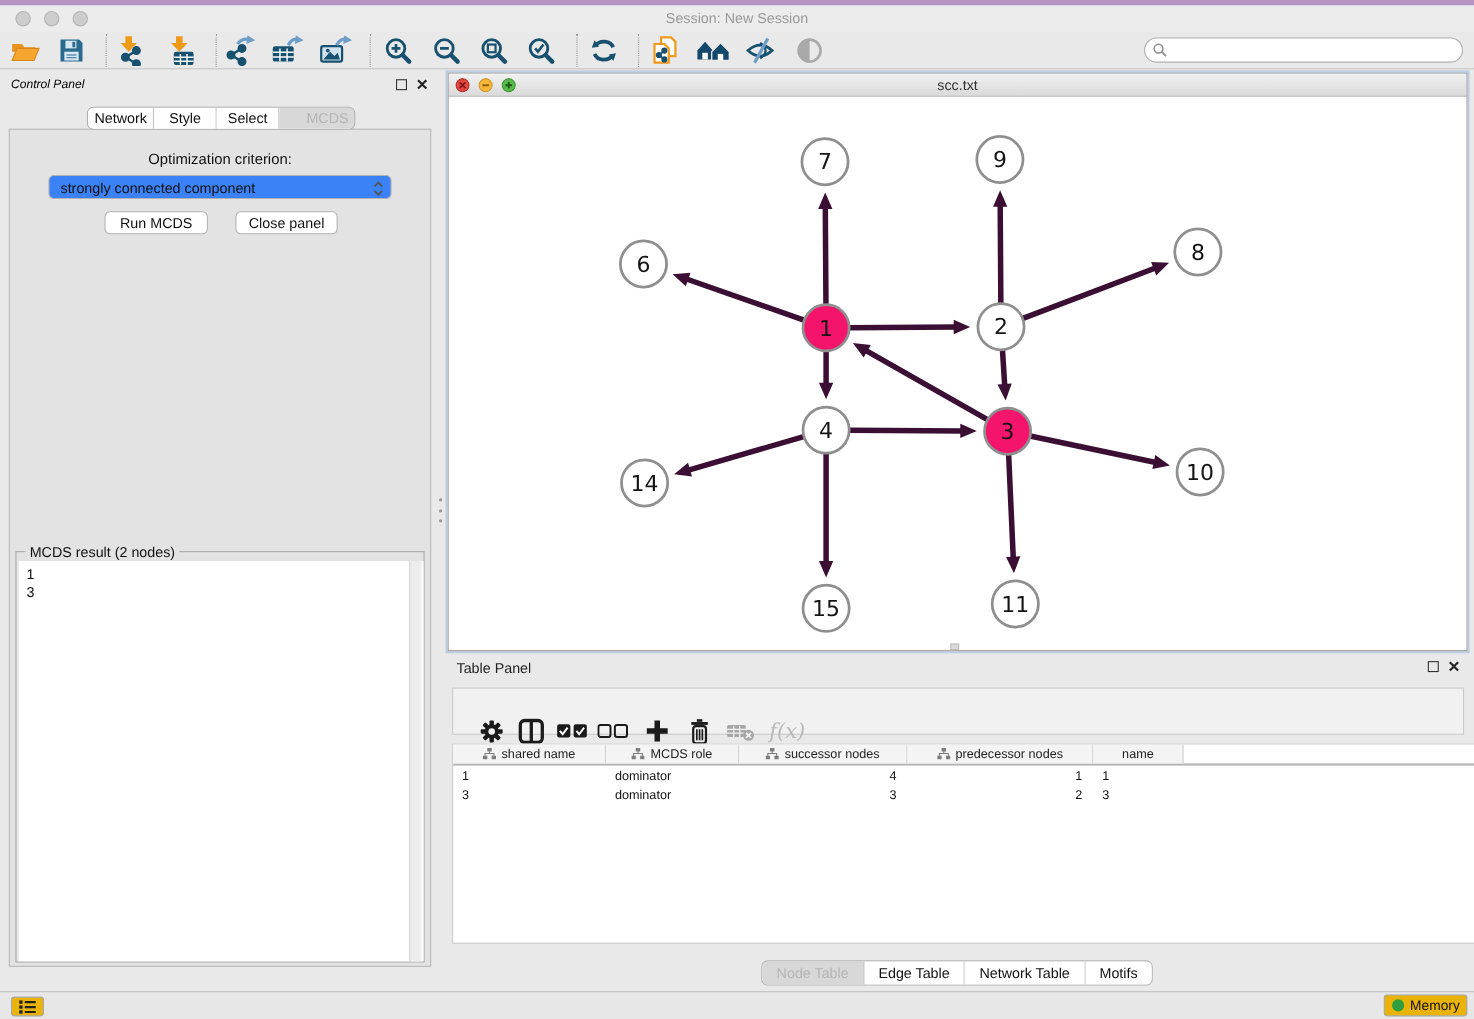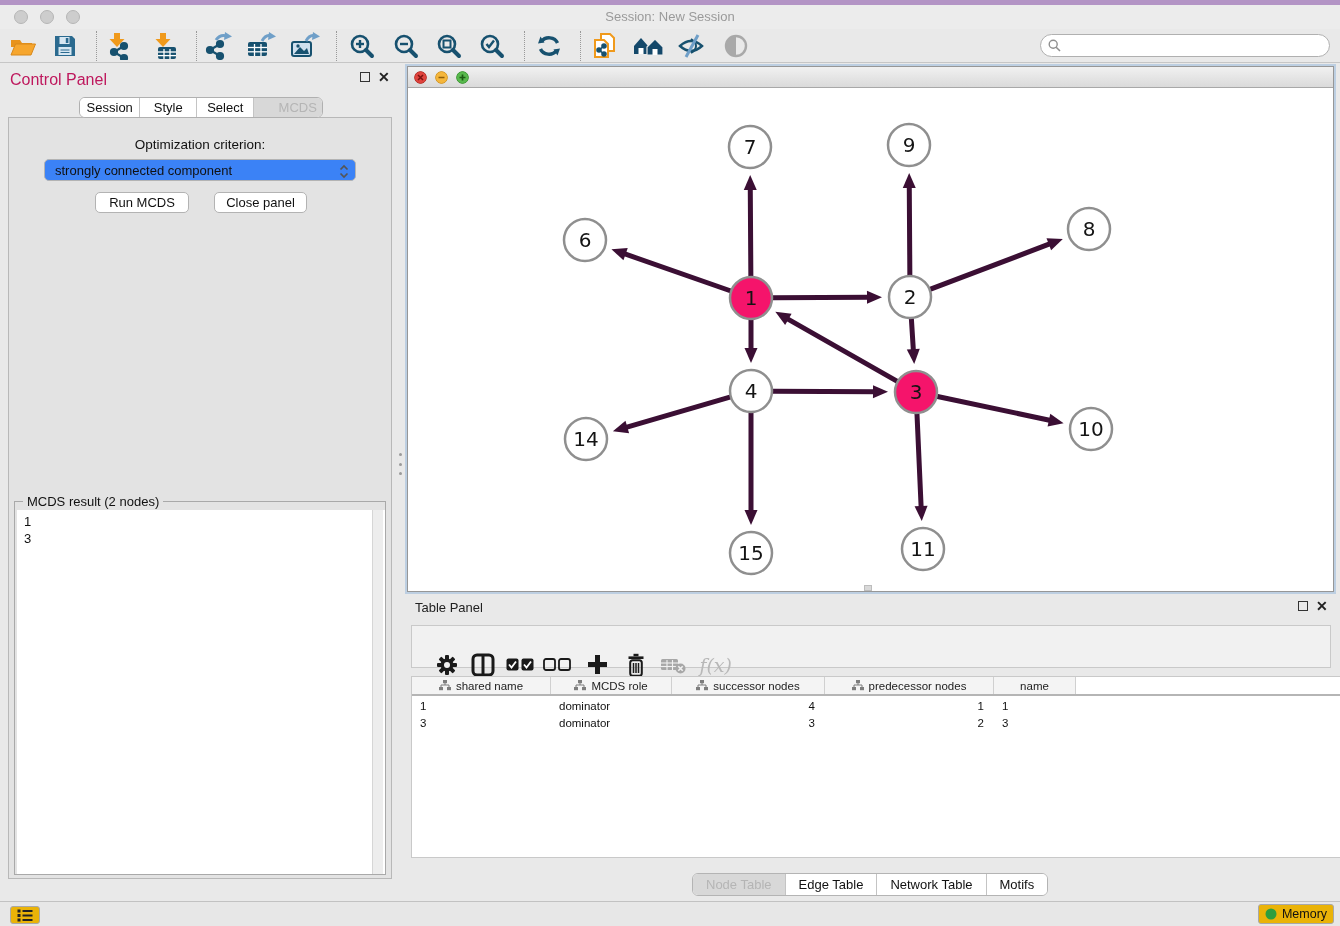--- a/index.html
+++ b/index.html
@@ -20,21 +20,21 @@
   .tbtn { position:absolute; top:3px; width:34px; height:28px; display:flex;
           align-items:center; justify-content:center; }
   .tsep { position:absolute; top:2px; height:30px; width:0;
           border-left:1px dotted #999; }
   .search-wrap { position:absolute; left:1040px; top:5px; width:290px; height:23px; }
   .search-input { width:100%; height:100%; border:1px solid #b0b0b0; border-radius:12px;
                   background:#fff; padding-left:26px; font-size:12px; outline:none; }
   .search-glass { position:absolute; left:8px; top:5px; }
 
   
-  .cp-title { left:10px; top:71px; font-size:16px; color:#be185d; }
+  .cp-title { left:10px; top:71px; font-size:11px; color:#000000;font-style:italic; }
   .panel-icons { position:absolute; display:flex; gap:8px; align-items:center; }
   .ico-float { width:10px; height:10px; border:1.5px solid #333; display:inline-block; }
   .ico-close { font-size:14px; font-weight:bold; color:#222; line-height:10px; }
 
   .cp-tabs { left:79px; top:97px; width:244px; height:21px; display:flex;
              border:1px solid #b0b0b0; border-radius:6px; overflow:hidden; background:#fff; }
   .tab { font-size:13px; color:#111; text-align:center; line-height:19px;
          border-right:1px solid #c4c4c4; background:#fff; }
   .tab:last-child { border-right:none;padding-left:19px; }
   .tab.active { background:#d8d8d8; color:#b5b5b5; }
@@ -270,21 +270,21 @@
 </div>
 
 <div class="abs cp-title">Control Panel</div>
 <div class="panel-icons" style="left:360px; top:72px;">
   <span class="ico-float"></span>
   <span class="ico-close">✕</span>
 </div>
 
 <div class="abs cp-body"></div>
 <div class="abs cp-tabs" id="cp-tabs">
-    <div class="tab" style="width: 61px;">Session</div>
+    <div class="tab" style="width: 61px;">Network</div>
     <div class="tab" style="width: 57px;">Style</div>
     <div class="tab" style="width: 58px;">Select</div>
     <div class="tab active" style="width: 68px;">MCDS</div>
   </div>
 
 <div class="abs opt-label">Optimization criterion:</div>
 <div class="abs criterion">
   <span>strongly connected component</span>
   <span class="stepper">
     <svg width="10" height="15" viewBox="0 0 10 15">
@@ -316,20 +316,21 @@
       <path d="M4 4 L9 9 M9 4 L4 9" stroke="#7c1210" stroke-width="1.5"></path>
     </svg>
     <svg class="traffic" style="left:27px" width="13" height="13" viewBox="0 0 13 13">
       <circle cx="6.5" cy="6.5" r="6" fill="#f5b63b" stroke="#cf9426" stroke-width="1"></circle>
       <line x1="3.5" y1="6.5" x2="9.5" y2="6.5" stroke="#8e5e0a" stroke-width="1.7"></line>
     </svg>
     <svg class="traffic" style="left:48px" width="13" height="13" viewBox="0 0 13 13">
       <circle cx="6.5" cy="6.5" r="6" fill="#58b94d" stroke="#3d9434" stroke-width="1"></circle>
       <path d="M3.5 6.5 H9.5 M6.5 3.5 V9.5" stroke="#1c5c14" stroke-width="1.7"></path>
     </svg>
+    <div class="net-title">scc.txt</div>
   </div>
   <svg class="net-canvas" id="graph-svg" viewBox="0 0 925 503">
       <line x1="342.85430783059013" y1="188.00048241911261" x2="342.26489485347247" y2="98.99912287434069" stroke="#3b0f34" stroke-width="5" stroke-linecap="round"></line>
       <polygon points="342.1854263974307,86.99938601203849 348.78461943456324,101.95601167622696 335.78490450040255,102.0421025036055" fill="#3b0f34"></polygon>
       <line x1="322.23121807335133" y1="202.7434376400866" x2="214.76142168481576" y2="165.19374974529705" stroke="#3b0f34" stroke-width="5" stroke-linecap="round"></line>
       <polygon points="203.43299517937103,161.23562482170794 219.73751264478773,160.04704995241178 215.44954397756618,172.3195119999769" fill="#3b0f34"></polygon>
       <line x1="364.9995649035371" y1="209.86163795658152" x2="462.000791084478" y2="209.25156735166993" stroke="#3b0f34" stroke-width="5" stroke-linecap="round"></line>
       <polygon points="474.0005537591346,209.17609714616896 459.04173011046026,215.7703063518175 458.9599707211675,202.77056345427286" fill="#3b0f34"></polygon>
       <line x1="343" y1="232" x2="343" y2="263" stroke="#3b0f34" stroke-width="5" stroke-linecap="round"></line>
       <polygon points="343,275 336.5,260 349.5,260" fill="#3b0f34"></polygon>

